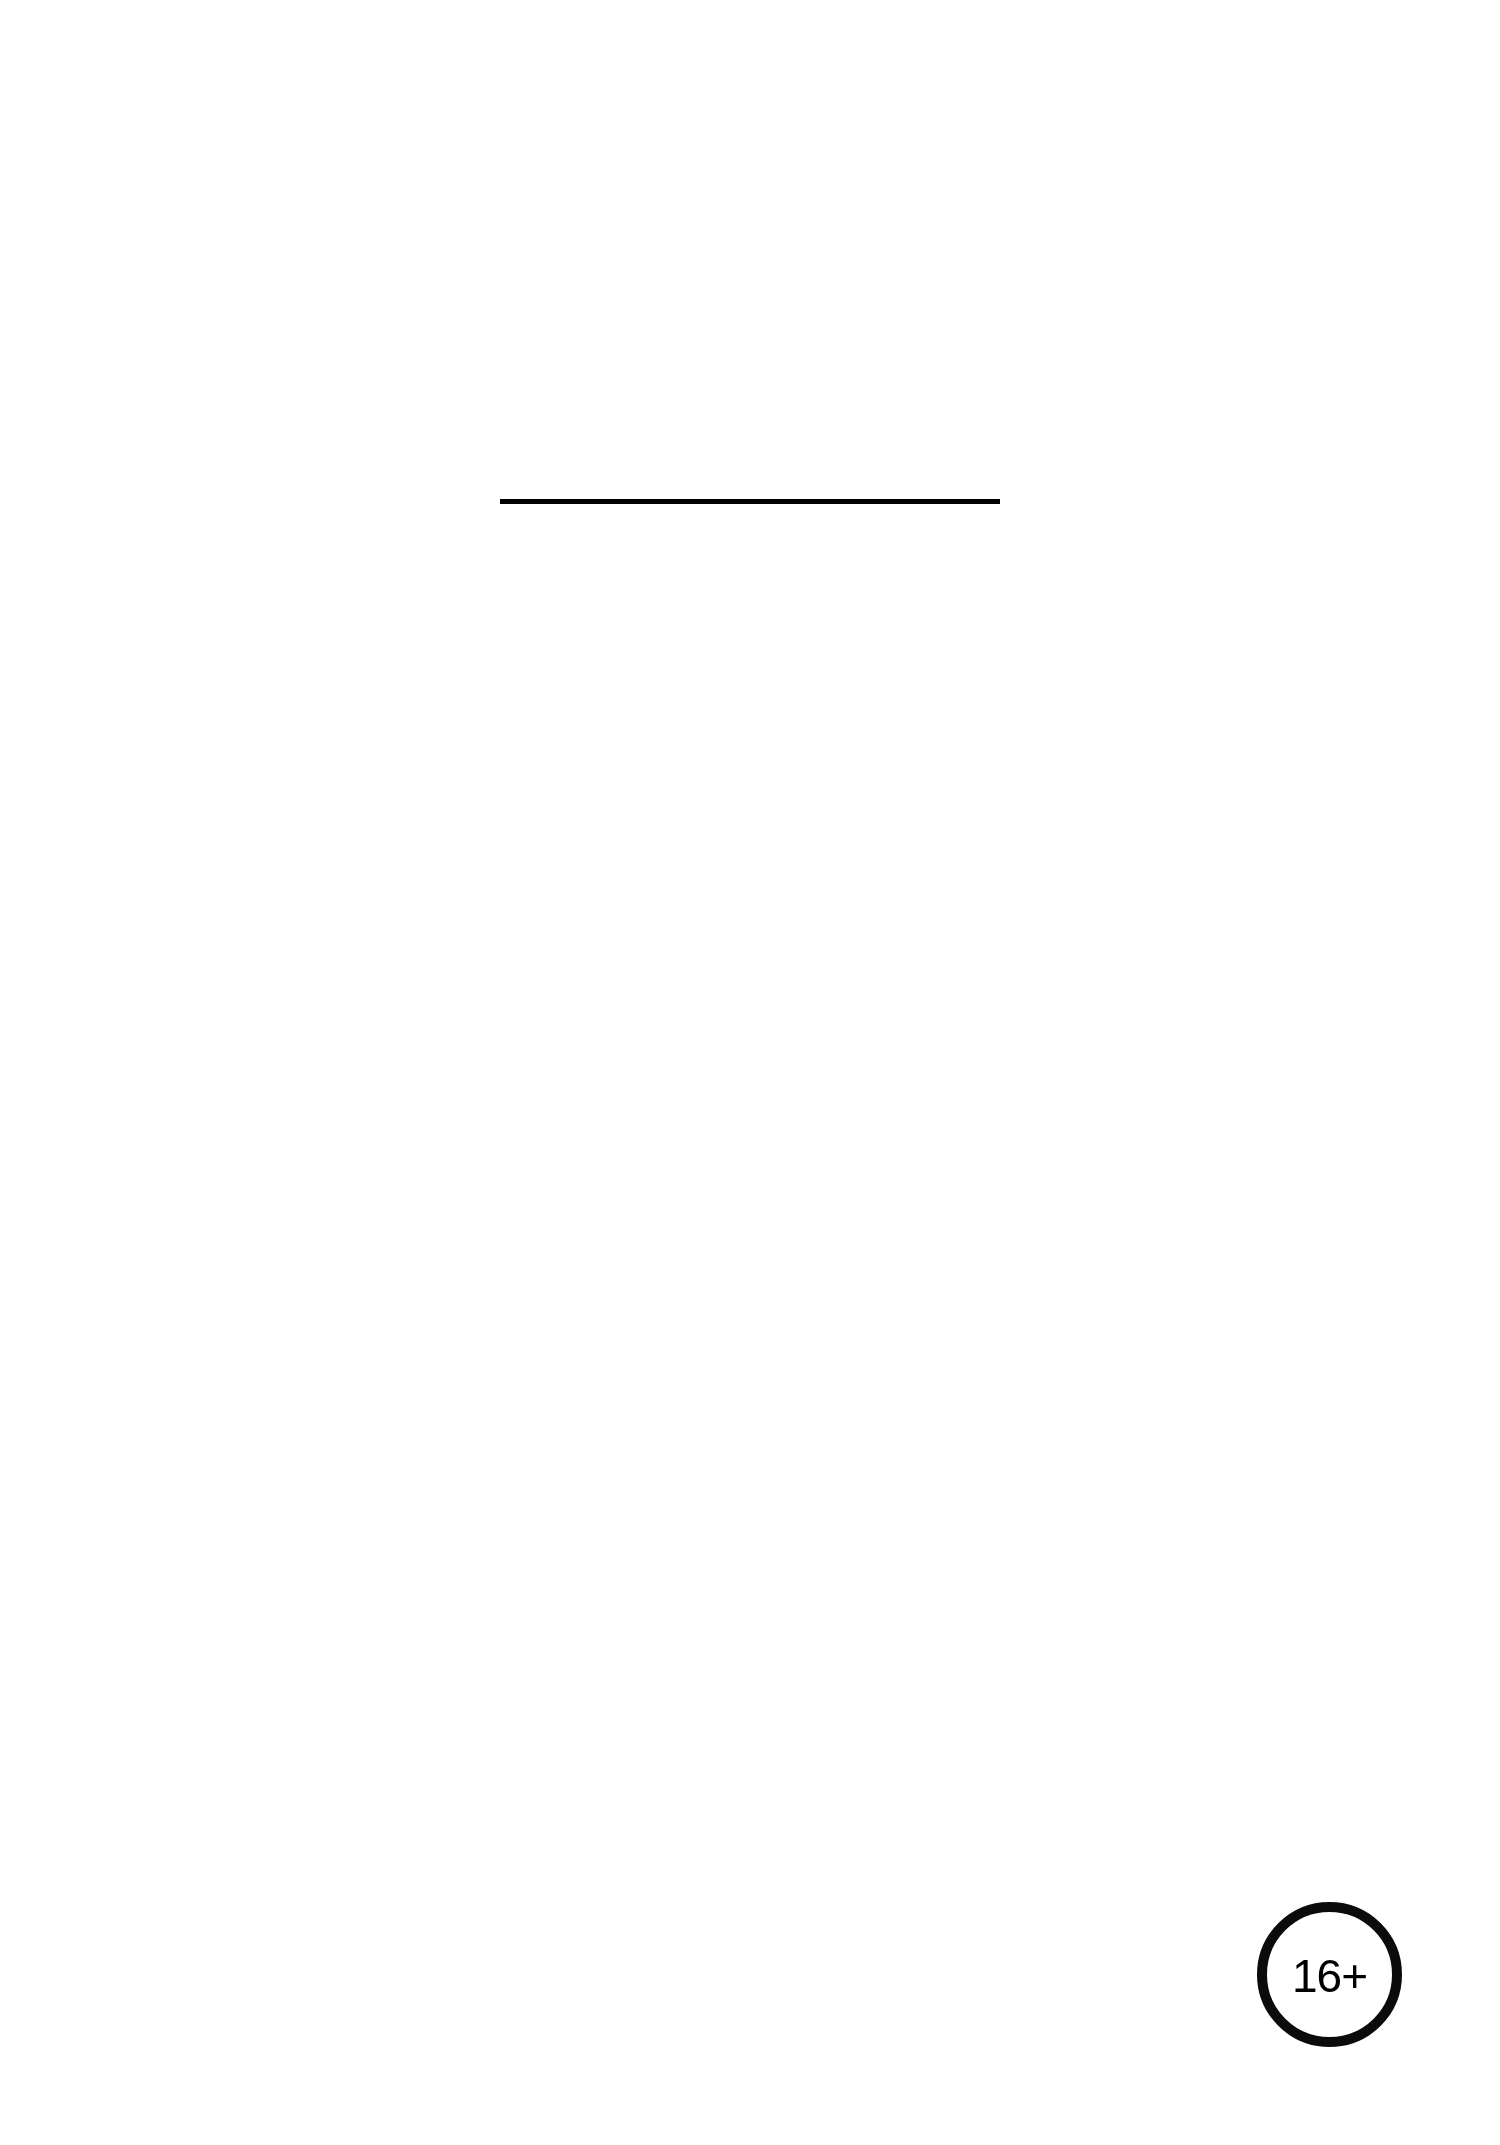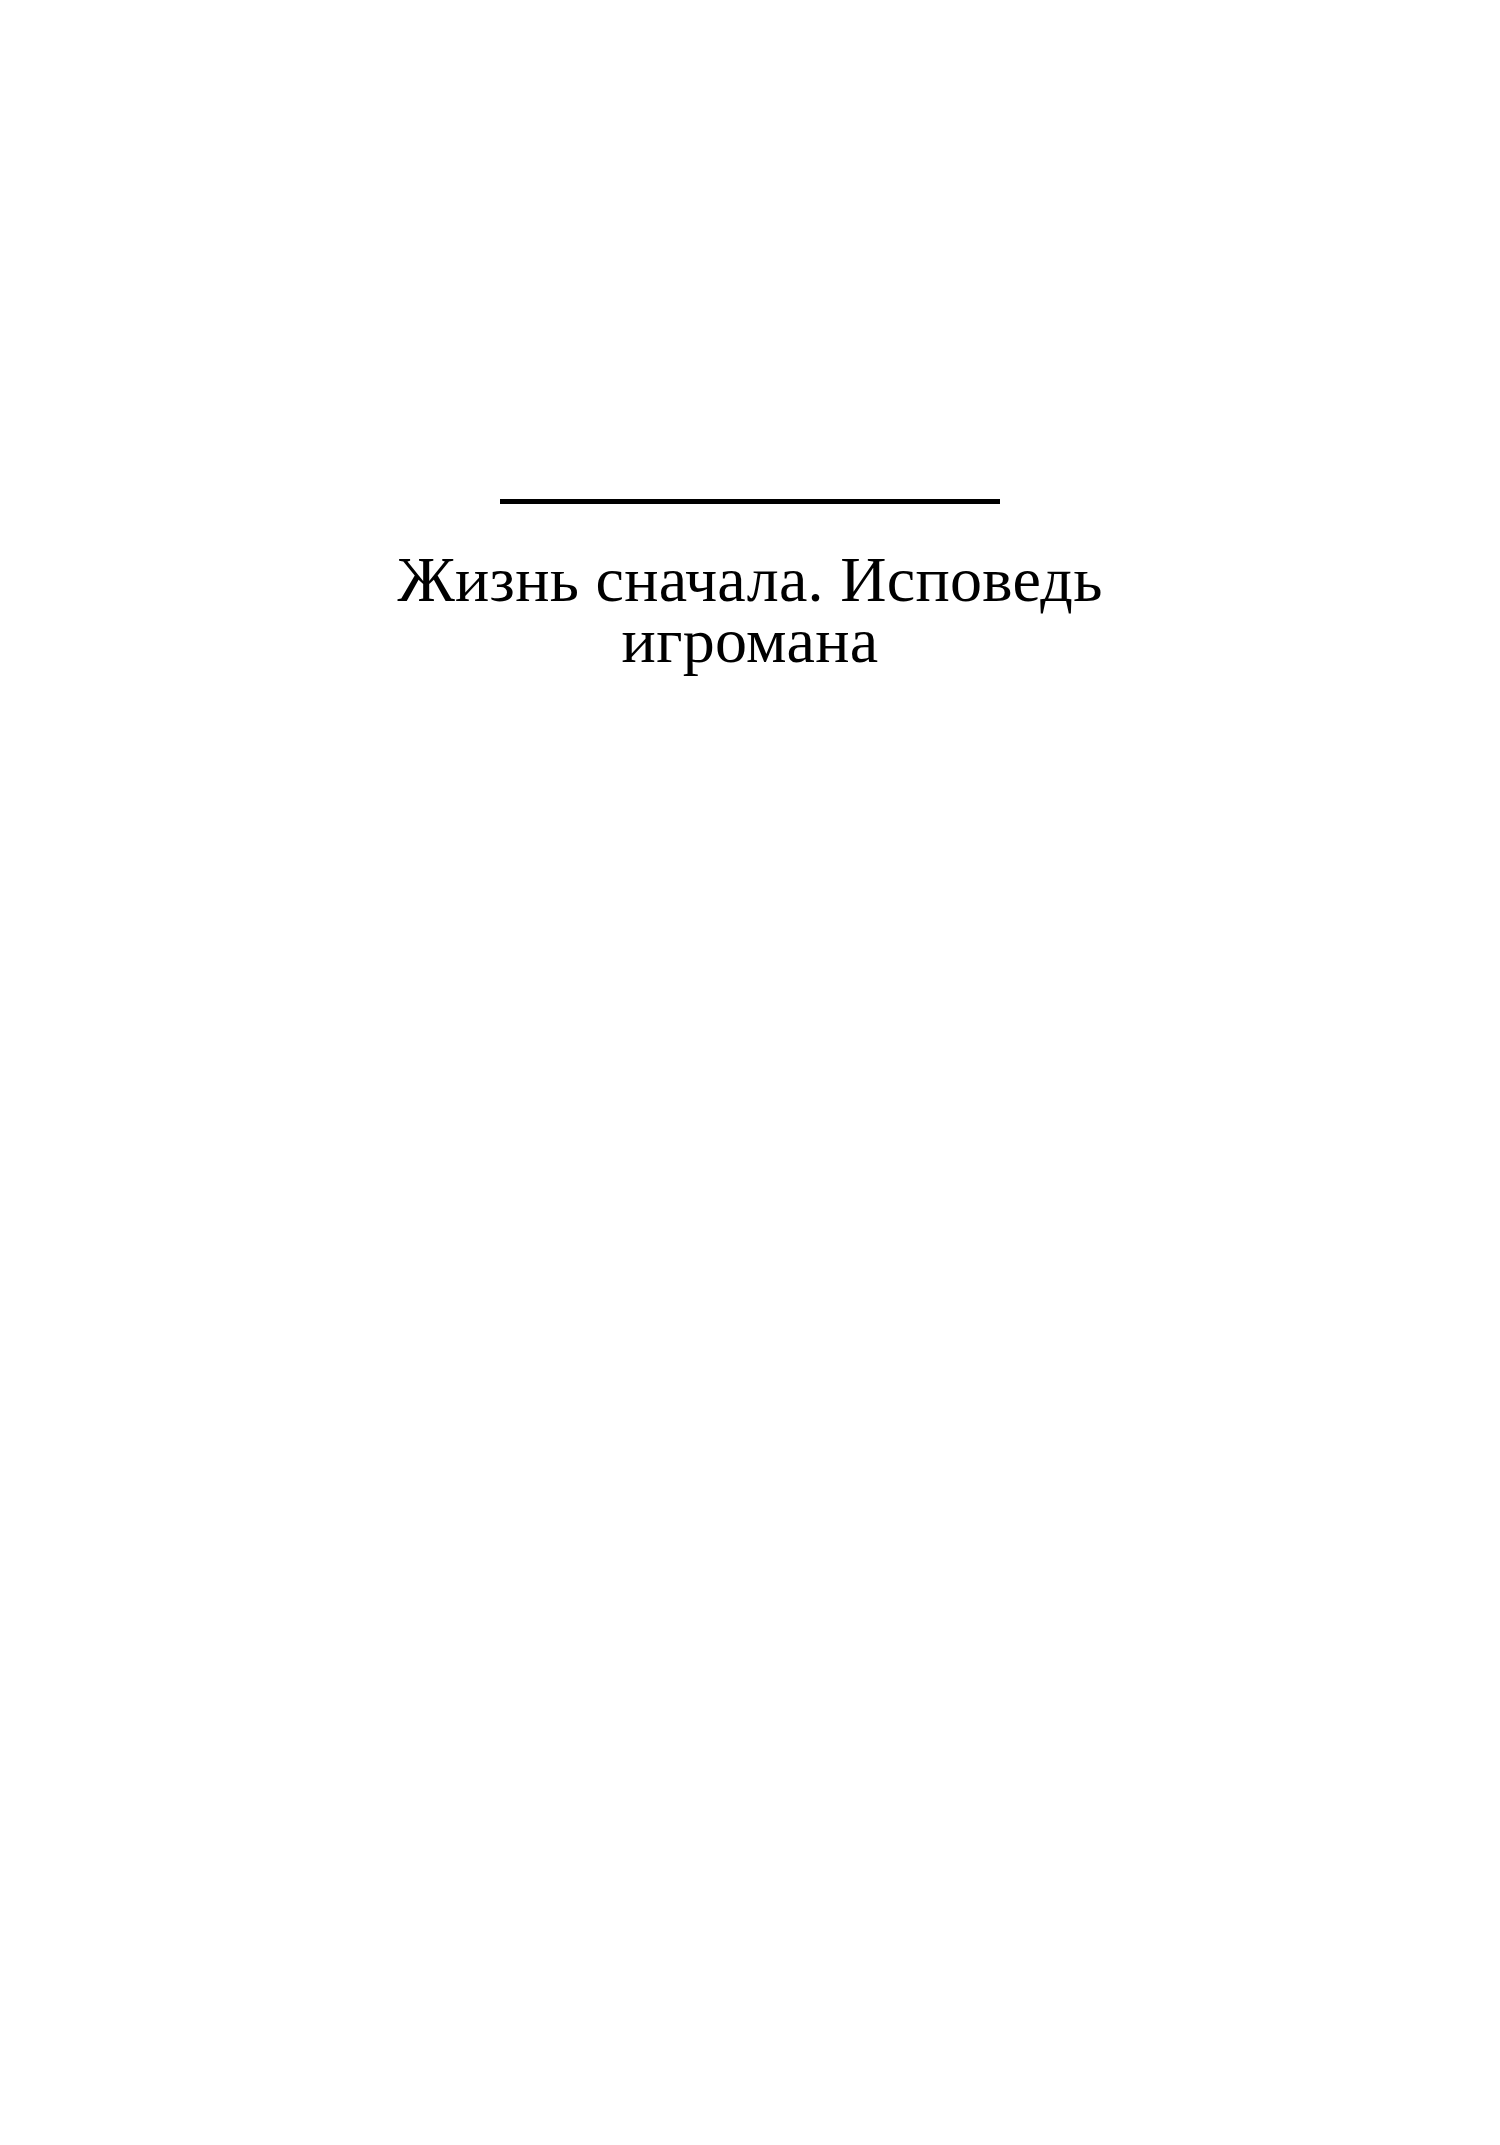--- a/index.html
+++ b/index.html
@@ -78,16 +78,18 @@
   }
 </style>
 </head>
 <body style="--page-bg: #ffffff; --page-fg: #000000; --divider: #000000; --ring: #0b0b0b;">
 
 <div class="page">
 
 
   <div class="divider"></div>
 
-  <h1 class="title">Жизнь сначала. Исповедь игромана</h1>
 
+  <div class="age-badge">
+    <span class="age-badge-label">16+</span>
+  </div>
 
 </div>
 
 </body></html>

